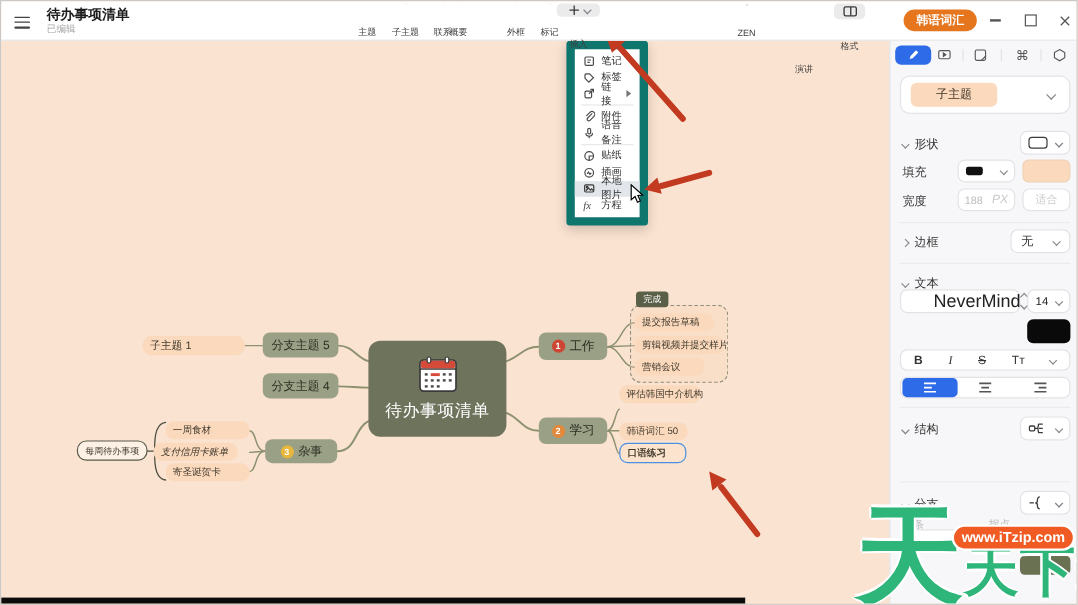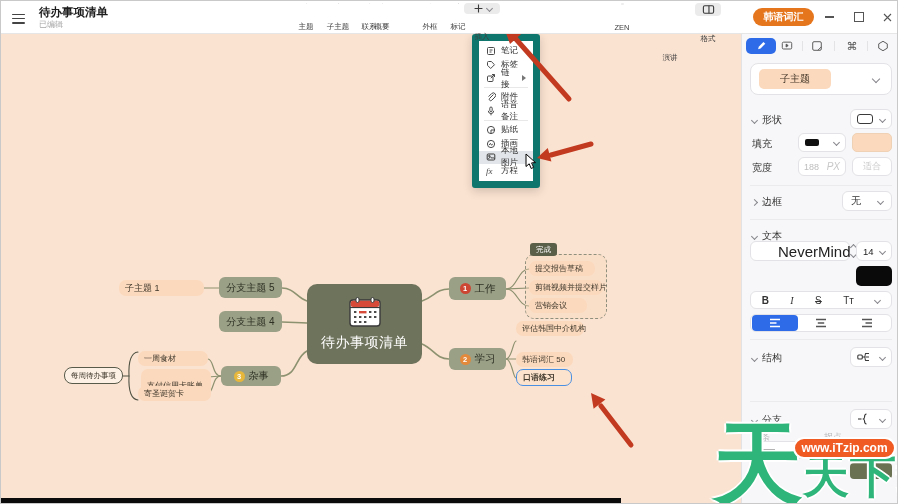--- a/index.html
+++ b/index.html
@@ -136,21 +136,21 @@
   <div class="olive" style="left:218px;top:310px;width:63px;height:21px;">
     <span>分支主题 4</span>
   </div>
   <div class="olive" style="left:220px;top:365px;width:60px;height:20px;">
     <span class="badge" style="background:#e7b73c;">3</span>
     <span>杂事</span>
   </div>
   <div class="peach" style="left:137px;top:350px;width:70px;height:15px;font-size:8px;">
     <span>一周食材</span>
   </div>
-  <div class="peach" style="left:140px;top:368px;width:70px;height:32px;font-size:8px;">
+  <div class="peach" style="left:127px;top:368px;width:70px;height:15px;font-size:8px;font-style:italic;">
     <span>支付信用卡账单</span>
   </div>
   <div class="peach" style="left:137px;top:385px;width:70px;height:15px;font-size:8px;">
     <span>寄圣诞贺卡</span>
   </div>
   <div class="peach" style="left:63px;top:366px;width:59px;height:17px;background:#fdf1e5;border:1px solid #585b4a;border-radius:8px;font-size:7.5px;justify-content:center;padding:0 2px;">
     <span>每周待办事项</span>
   </div>
 
   <div class="olive" style="left:448px;top:276px;width:57px;height:23px;font-size:10.5px;">

